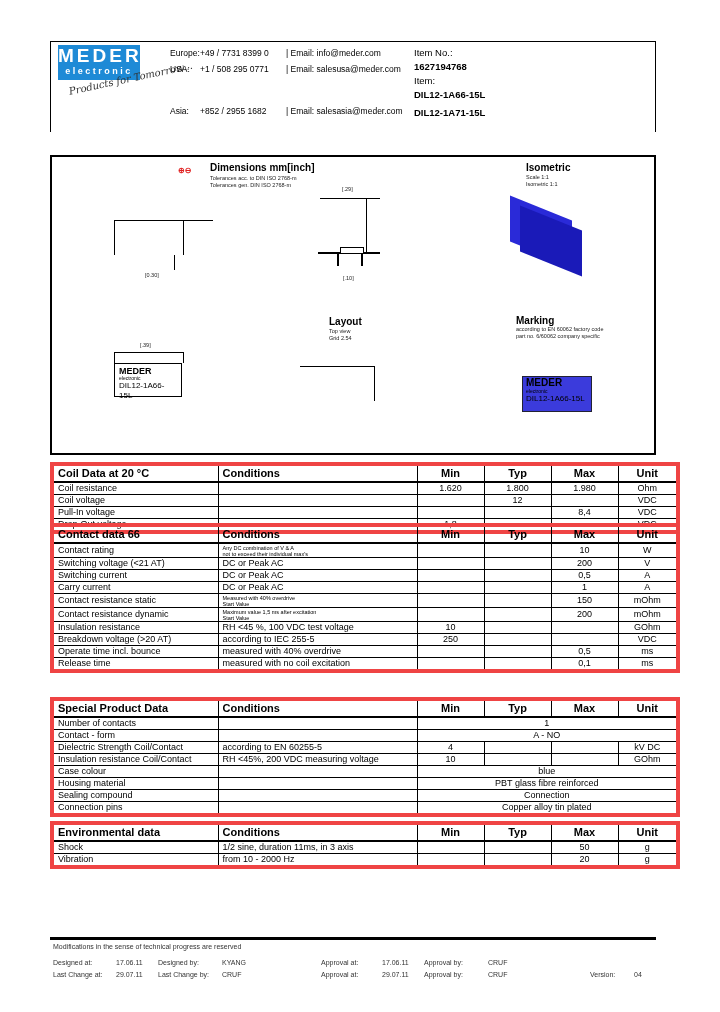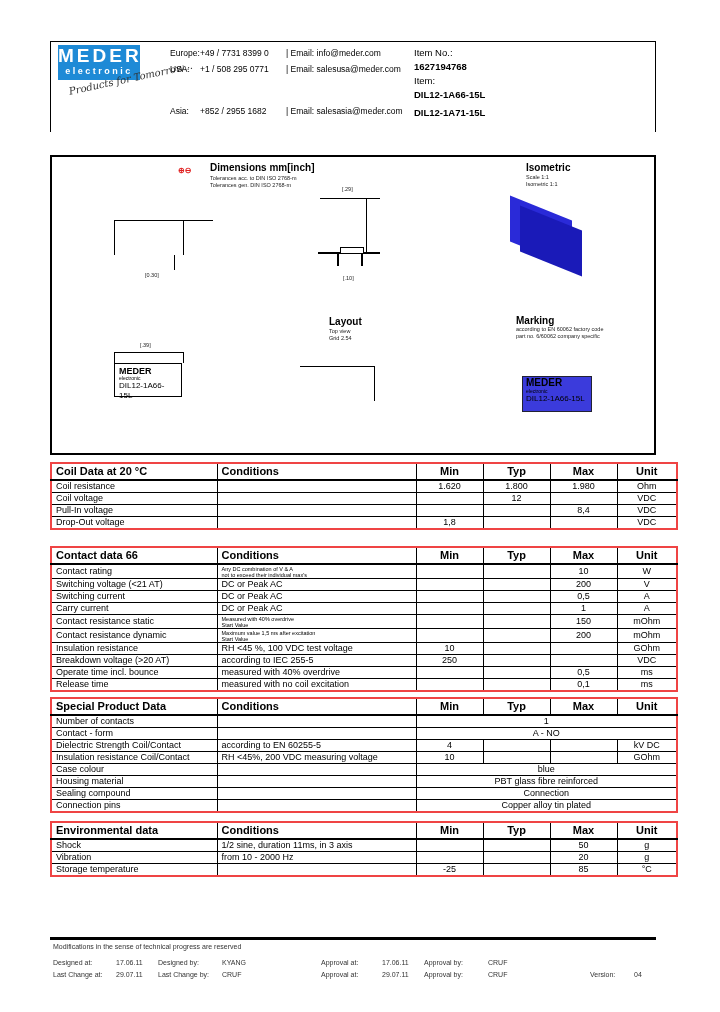--- a/index.html
+++ b/index.html
@@ -12,21 +12,21 @@
   .logo .l2{font-weight:bold;font-size:9px;letter-spacing:2.5px;line-height:11px;}
   .slogan{left:68px;top:86px;font-family:"DejaVu Serif",serif;font-style:italic;font-size:10px;color:#333;transform:rotate(-12deg);transform-origin:left top;}
   .contact{font-size:8.5px;line-height:12px;}
   .item{font-size:9.5px;line-height:14px;}
   
   #drawing{left:50px;top:155px;width:606px;height:300px;border:2px solid #000;box-sizing:border-box;}
   .dtitle{font-weight:bold;font-size:10px;}
   .dsub{font-size:5.5px;line-height:7px;color:#222;}
   .line{position:absolute;background:#000;}
   
-  table.spec{position:absolute;left:50px;width:606px;border-collapse:collapse;table-layout:fixed;border:2px solid #ef4444;}
+  table.spec{position:absolute;left:50px;width:606px;border-collapse:collapse;table-layout:fixed;border:4px solid #ef4444;}
   table.spec td,table.spec th{border:1px solid #000;font-size:9px;line-height:11px;padding:0 4px;height:11px;white-space:nowrap;overflow:hidden;}
   table.spec th{font-size:11px;font-weight:bold;height:15px;text-align:center;border-bottom:2px solid #000;}
   table.spec th.first{text-align:left;}
   table.spec td.c{text-align:center;}
   table.spec td.small{font-size:5.5px;line-height:6px;}
   table.spec tr.tall td{height:13px;}
   
   .footline{left:50px;top:937px;width:606px;height:3px;background:#000;}
   .foot{font-size:7px;color:#333;}
   .relay3d{left:520px;top:218px;width:62px;height:46px;background:#1a1ab8;transform:skewY(22deg);box-shadow:-10px -6px 0 #2a2ad8;}
@@ -156,21 +156,21 @@
         <td>Drop-Out voltage</td>
         <td></td>
         <td class="c">1,8</td>
         <td class="c"></td>
         <td class="c"></td>
         <td class="c">VDC</td>
       </tr>
 </tbody>
   </table>
 
-<table class="spec" style="top:546px">
+<table class="spec" style="top:523px">
   <colgroup>
       <col style="width:166px">
       <col style="width:199px">
       <col style="width:67px">
       <col style="width:67px">
       <col style="width:67px">
       <col style="width:60px">
     </colgroup>
   <tbody>
       <tr>
@@ -367,28 +367,20 @@
         <td class="c">g</td>
       </tr>
   <tr>
         <td>Vibration</td>
         <td>from  10 - 2000 Hz</td>
         <td class="c"></td>
         <td class="c"></td>
         <td class="c">20</td>
         <td class="c">g</td>
       </tr>
-  <tr>
-        <td>Storage temperature</td>
-        <td></td>
-        <td class="c">-25</td>
-        <td class="c"></td>
-        <td class="c">85</td>
-        <td class="c">°C</td>
-      </tr>
 </tbody>
   </table>
 
 <div class="abs footline"></div>
 <div class="abs foot" style="left:53px;top:943px">Modifications in the sense of technical progress are reserved</div>
 
 <div class="abs foot" style="left:53px;top:959px">Designed at:</div>
 <div class="abs foot" style="left:116px;top:959px">17.06.11</div>
 <div class="abs foot" style="left:158px;top:959px">Designed by:</div>
 <div class="abs foot" style="left:222px;top:959px">KYANG</div>

